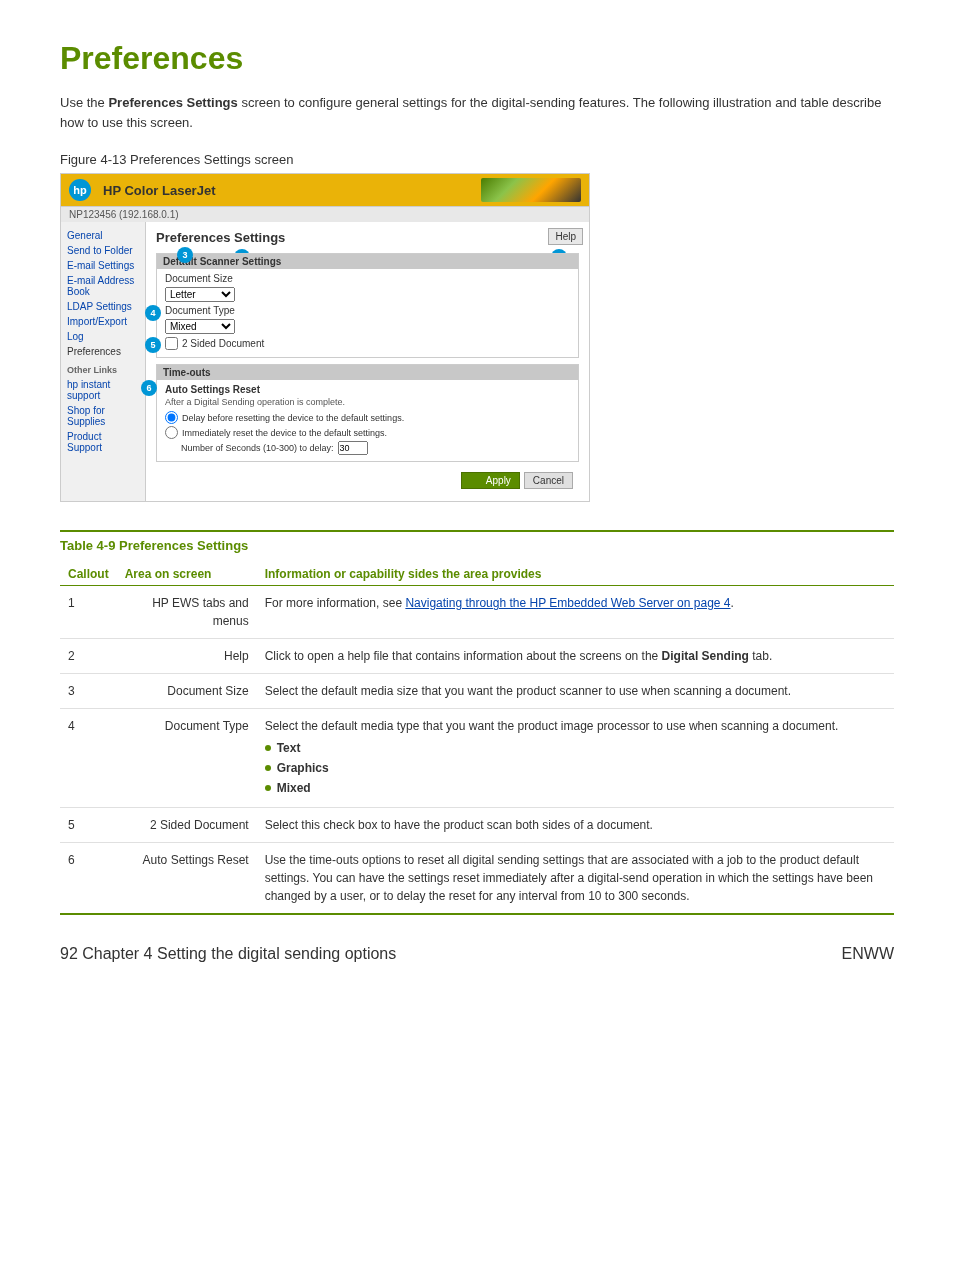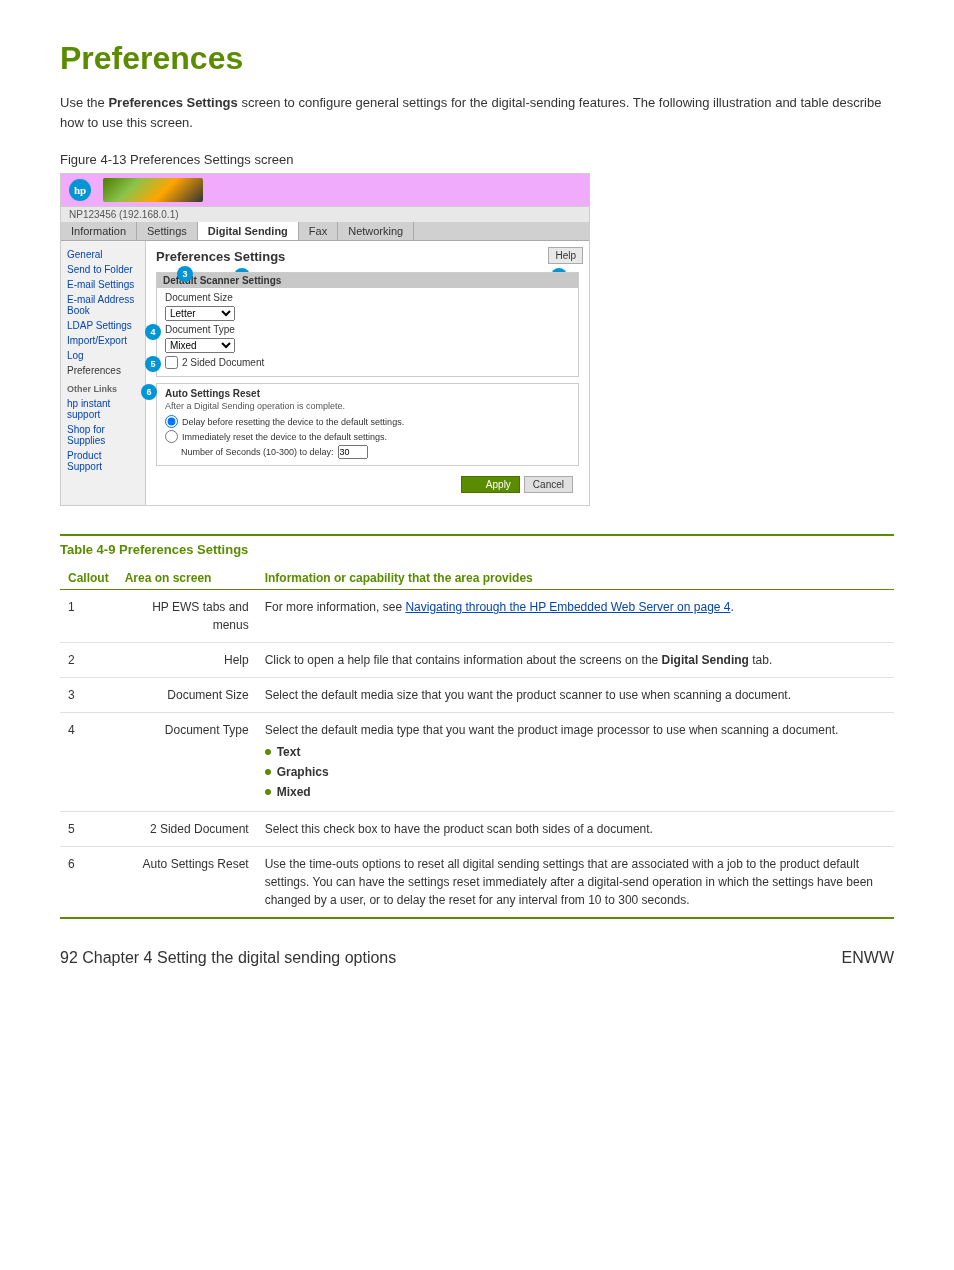--- a/index.html
+++ b/index.html
@@ -42,27 +42,26 @@
     
     .screenshot-box {
       border: 1px solid #ccc;
       margin-bottom: 28px;
       background: #f5f5f5;
       width: 530px;
     }
 
     
     .hp-header {
-      background: #f0abfc;
+      background: #eab308;
       border-bottom: 1px solid #ccc;
       display: flex;
       align-items: center;
       padding: 4px 8px;
       gap: 12px;
-      font-family: Liberation Serif, serif;
     }
     .hp-logo {
       width: 22px;
       height: 22px;
       background: #0096d6;
       border-radius: 50%;
       display: flex;
       align-items: center;
       justify-content: center;
       color: white;
@@ -366,32 +365,26 @@
 </p>
 
 <p class="figure-caption">
   <span>Figure 4-13</span><span> Preferences Settings </span><span style="font-weight:normal;color:#333;">screen</span>
 </p>
 
 <div class="screenshot-box">
 
   <div class="hp-header">
     <div class="hp-logo">hp</div>
+    <span class="hp-title-text">HP Color LaserJet</span>
     <div class="hp-header-image"></div>
   </div>
 
   <div class="sub-bar">NP123456 (192.168.0.1)</div>
 
-  <div class="nav-tabs">
-    <div class="nav-tab">Information</div>
-    <div class="nav-tab">Settings</div>
-    <div class="nav-tab active">Digital Sending</div>
-    <div class="nav-tab">Fax</div>
-    <div class="nav-tab">Networking</div>
-  </div>
 
   <div class="content-area">
 
     <div class="sidebar">
       <div class="sidebar-item">General</div>
       <div class="sidebar-item">Send to Folder</div>
       <div class="sidebar-item">E-mail Settings</div>
       <div class="sidebar-item">E-mail Address Book</div>
       <div class="sidebar-item">LDAP Settings</div>
       <div class="sidebar-item">Import/Export</div>
@@ -444,20 +437,21 @@
             <div style="position:absolute;left:-20px;top:0;">
               <span class="callout-circle">5</span>
             </div>
             <input type="checkbox" class="field-checkbox" style="">
             <span>2 Sided Document</span>
           </div>
         </div>
       </div>
 
       <div class="timeout-group">
+        <div class="timeout-group-title">Time-outs</div>
         <div class="auto-reset" style="position:relative;">
           <div style="position:absolute;left:-16px;top:0;">
             <span class="callout-circle">6</span>
           </div>
           <div class="auto-reset-title">Auto Settings Reset</div>
           <div class="auto-reset-subtitle">After a Digital Sending operation is complete.</div>
           <div class="radio-row">
             <input type="radio" name="reset" checked="" style="">
             <span>Delay before resetting the device to the default settings.</span>
           </div>
@@ -482,21 +476,21 @@
 
 <p class="table-caption">
   <span>Table 4-9</span><span> Preferences Settings</span>
 </p>
 
 <table class="data-table">
   <thead>
     <tr>
       <th>Callout</th>
       <th>Area on screen</th>
-      <th>Information or capability that the area provides</th>
+      <th>Information or capability sides the area provides</th>
     </tr>
   </thead>
   <tbody>
 
     <tr>
       <td class="td-callout">1</td>
       <td class="td-area">HP EWS tabs and menus</td>
       <td class="td-info">
         For more information, see <span class="link-text">Navigating through the HP Embedded Web Server on page 4</span>.
       </td>

